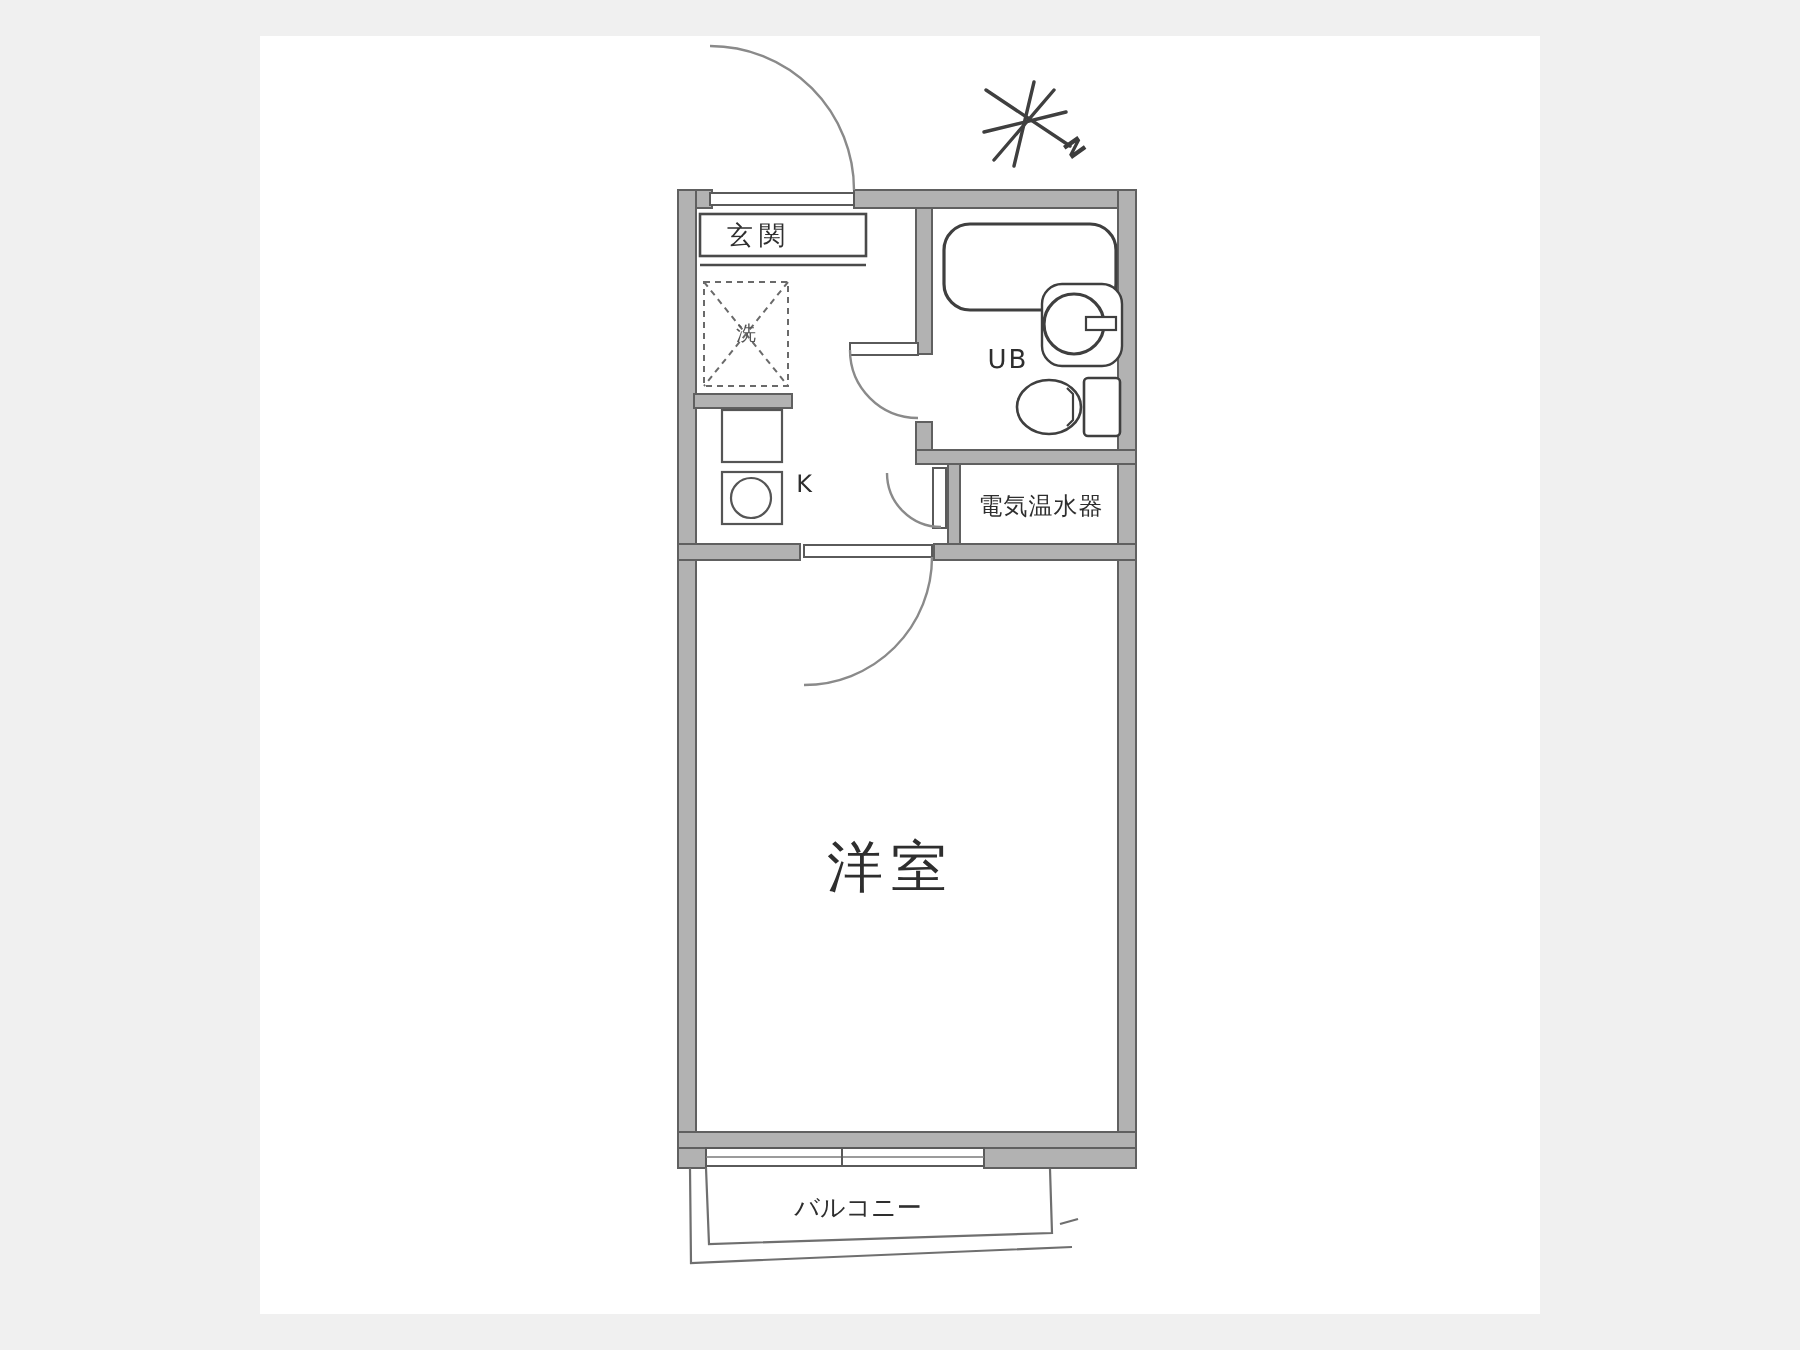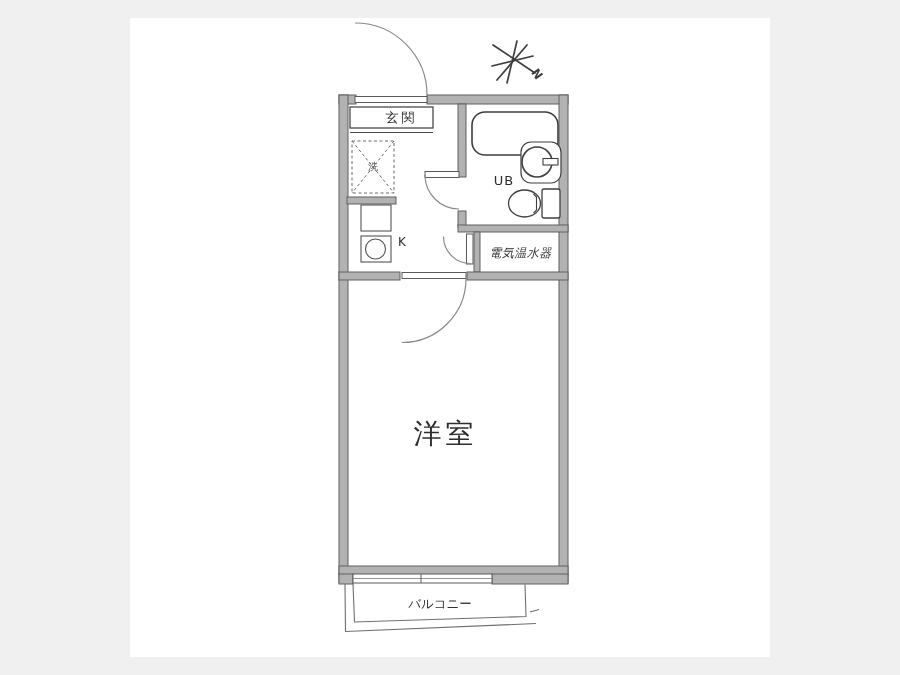--- a/index.html
+++ b/index.html
@@ -13,27 +13,27 @@
   .sheet{
     position:absolute;left:130px;top:18px;width:640px;height:639px;
     background:#ffffff;
   }
   .plan{position:absolute;left:0;top:0;width:900px;height:675px;}
   svg.linework{position:absolute;left:0;top:0;}
   .lbl{
     position:absolute;display:flex;align-items:center;justify-content:center;
     color:#2e2e2e;white-space:nowrap;
   }
-  .lbl-entrance{left:360px;top:107px;width:83px;height:21px;font-size:13px;letter-spacing:3px;}
+  .lbl-entrance{left:338px;top:107px;width:83px;height:21px;font-size:13px;letter-spacing:3px;}
   .lbl-wash{left:365px;top:160px;width:16px;height:14px;font-size:10px;color:#555;}
   .lbl-kitchen{left:394px;top:235px;width:16px;height:14px;font-size:12px;}
   .lbl-ub{left:490px;top:172px;width:28px;height:16px;font-size:13px;letter-spacing:1px;font-weight:500;}
-  .lbl-heater{left:478px;top:245px;width:85px;height:16px;font-size:12px;letter-spacing:0.5px;font-style:italic;}
+  .lbl-heater{left:478px;top:245px;width:85px;height:16px;font-size:12px;letter-spacing:0.5px;}
   .lbl-main{left:403px;top:420px;width:85px;height:28px;font-size:28px;letter-spacing:4px;}
-  .lbl-balcony{left:400px;top:596px;width:80px;height:17px;font-size:12.5px;}
+  .lbl-balcony{left:389px;top:596px;width:80px;height:17px;font-size:12.5px;}
   .lbl-north{left:527px;top:64px;width:20px;height:20px;font-size:12px;color:#3c3c3c;
     transform:rotate(55deg);font-weight:bold;}
 </style>
 </head>
 <body>
 
 <div class="sheet"></div>
 
 <div class="plan">
 

